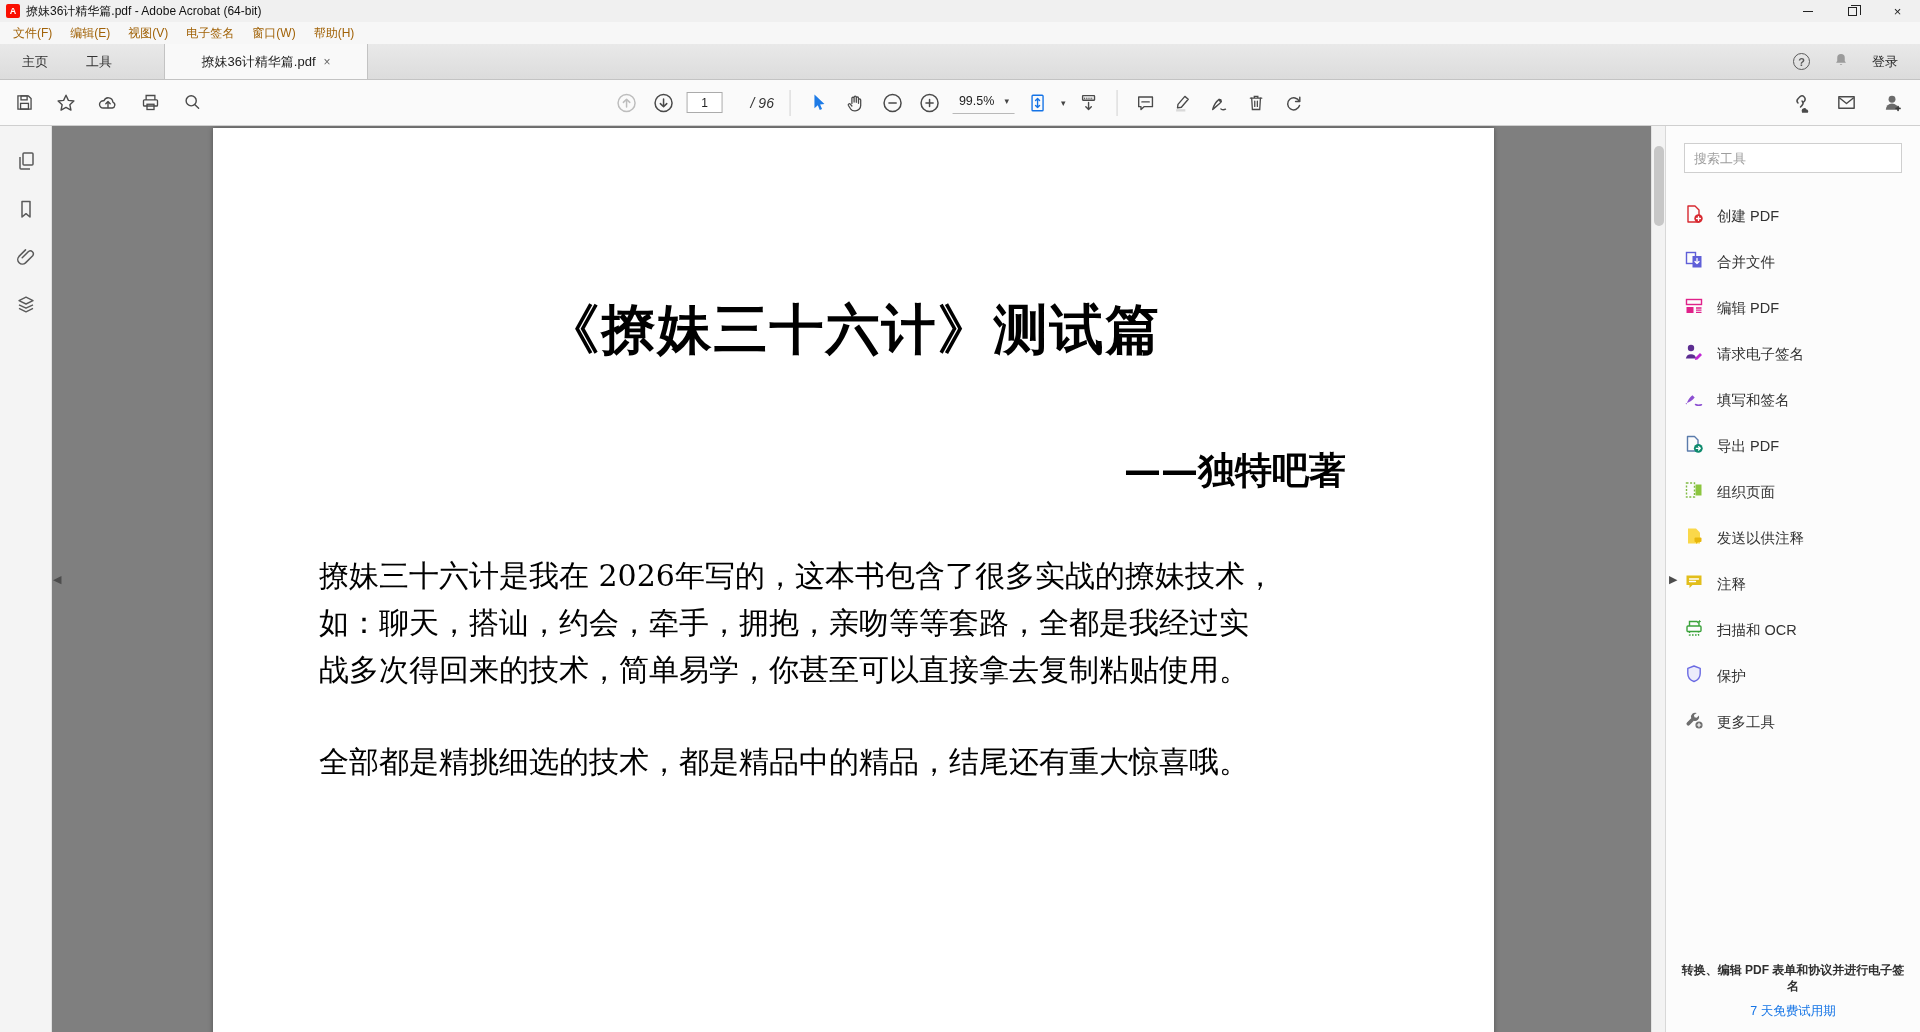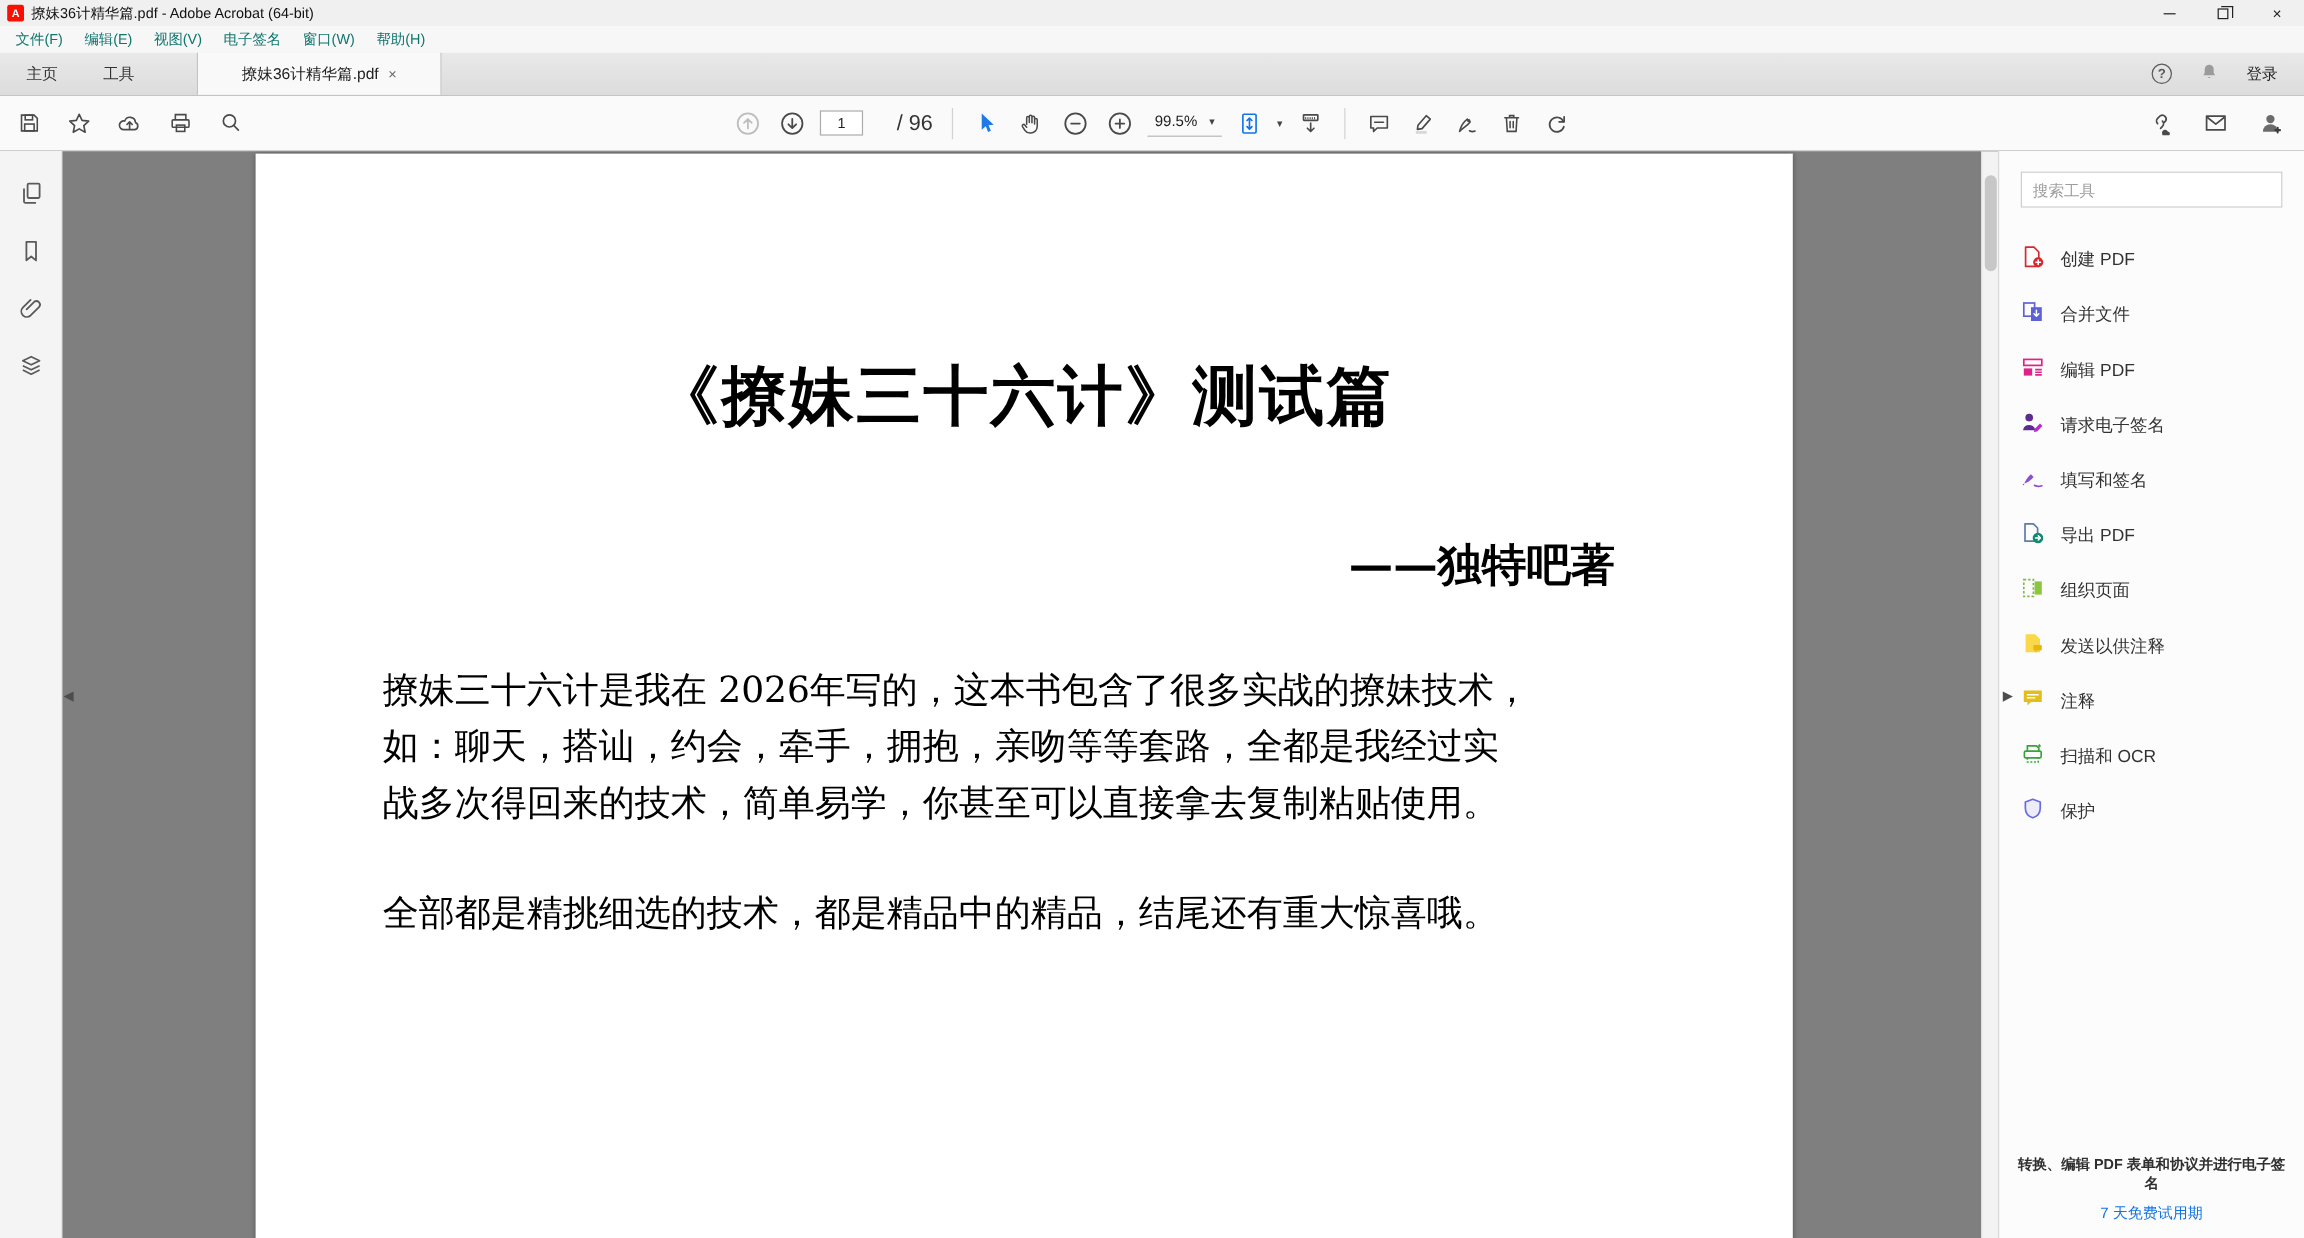--- a/index.html
+++ b/index.html
@@ -16,21 +16,21 @@
   .win-controls { margin-left:auto; display:flex; height:22px; }
   .win-btn { width:45px; height:22px; display:flex; align-items:center; justify-content:center;
     color:#222; font-size:13px; }
   .min-glyph { width:10px; height:1px; background:#222; display:block; }
   .restore-glyph { width:9px; height:9px; border:1px solid #222; display:block; position:relative; background:#f0f0f0;}
   .restore-glyph::before { content:""; position:absolute; left:2px; top:-3px; width:9px; height:9px;
     border:1px solid #222; border-left:none; border-bottom:none; }
 
   
   .menubar { position:absolute; top:22px; left:0; right:0; height:22px; background:#f7f7f7;
-    display:flex; align-items:center; font-size:12px; color:#0f766e; padding-left:4px; }
+    display:flex; align-items:center; font-size:12px; color:#a16207; padding-left:4px; }
   .menu-item { padding:0 9px; height:22px; display:flex; align-items:center; cursor:default; }
 
   
   .tabbar { position:absolute; top:44px; left:0; right:0; height:36px;
     background:linear-gradient(#e9e9e9,#dcdcdc); border-bottom:1px solid #c3c3c3;
     display:flex; align-items:stretch; font-size:13px; color:#333; }
   .tab-plain { padding:0 16px; display:flex; align-items:center; margin-left:6px; }
   .tab-doc { margin-left:36px; width:204px; background:#f9f9f9; border-left:1px solid #c3c3c3;
     border-right:1px solid #c3c3c3; display:flex; align-items:center; justify-content:center;
     gap:8px; color:#222; }
@@ -44,21 +44,21 @@
   .toolbar { position:absolute; top:80px; left:0; right:0; height:46px; background:#fafafa;
     border-bottom:1px solid #cfcfcf; }
   .tb-group { position:absolute; top:0; height:45px; display:flex; align-items:center; }
   .tb-left { left:10px; gap:14px; }
   .tb-center { left:50%; transform:translateX(-50%); gap:9px; }
   .tb-right { right:14px; gap:18px; }
   .tb-btn { width:28px; height:28px; display:flex; align-items:center; justify-content:center; }
   .tb-divider { width:1px; height:26px; background:#d2d2d2; margin:0 5px; }
   .page-input { width:36px; height:21px; border:1px solid #ababab; background:#fff;
     text-align:center; font-size:12px; color:#222; font-family:"Liberation Sans",sans-serif; }
-  .page-total { font-size:18px; color:#333; margin-left:19px; margin-right:2px; }
+  .page-total { font-size:14px; color:#333; margin-left:19px; margin-right:2px;font-style:italic; }
   .zoom-ctrl { display:flex; align-items:center; gap:10px; border-bottom:1px solid #b9b9b9;
     padding:3px 6px 5px 6px; }
   .zoom-val { font-size:12.5px; color:#222;text-align:center; }
   .caret { font-size:9px; color:#444; }
 
   
   .main { position:absolute; top:126px; left:0; right:0; bottom:0; }
   .left-rail { position:absolute; left:0; top:0; bottom:0; width:52px; background:#f4f4f4;
     border-right:1px solid #e0e0e0; display:flex; flex-direction:column; align-items:center;
     padding-top:22px; gap:22px; }
@@ -435,20 +435,28 @@
           <span class="tool-label">扫描和 OCR</span>
         </div>
 
         <div class="tool-item">
           <span><svg width="20" height="20" viewBox="0 0 20 20">
                 <path d="M10 2l6.2 2.3v5.2c0 4-2.6 6.8-6.2 8-3.6-1.2-6.2-4-6.2-8V4.3z" fill="#ECECFB" stroke="#6A6AE3" stroke-width="1.4" stroke-linejoin="round"></path>
               </svg></span>
           <span class="tool-label">保护</span>
         </div>
 
+        <div class="tool-item">
+          <span><svg width="20" height="20" viewBox="0 0 20 20">
+                <path d="M12.8 3a4.2 4.2 0 0 0-5.6 5.2L3 12.4a1.8 1.8 0 1 0 2.6 2.6l4.2-4.2A4.2 4.2 0 0 0 15 5.6l-2.3 2.2-2.2-.6-.6-2.2z" fill="#6E6E6E"></path>
+                <circle cx="15" cy="15" r="3.6" fill="#6E6E6E"></circle>
+                <path d="M15 13.3v3.4M13.3 15h3.4" stroke="#fff" stroke-width="1.2" stroke-linecap="round"></path>
+              </svg></span>
+          <span class="tool-label">更多工具</span>
+        </div>
 
       </div>
 
       <div class="panel-promo">转换、编辑 PDF 表单和协议并进行电子签名</div>
       <div class="panel-trial">7 天免费试用期</div>
     </div>
 
   </div>
 </div>
 

